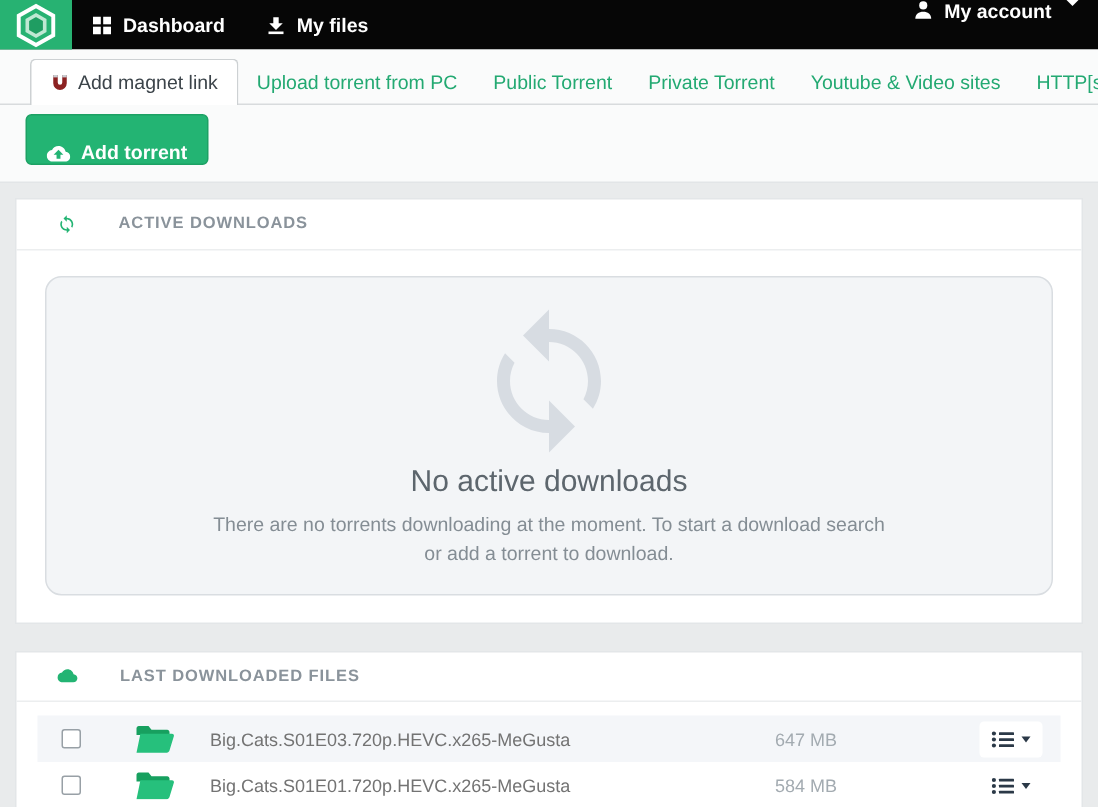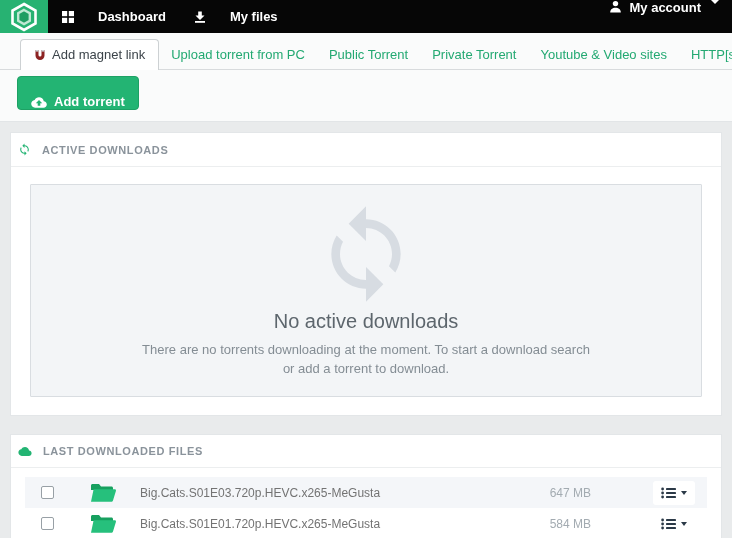--- a/index.html
+++ b/index.html
@@ -6,21 +6,21 @@
   html, body { width: 732px; height: 538px; }
   body {
     background: #e9ebec;
     font-family: "Liberation Sans", sans-serif;
     overflow: hidden;
   }
 
   
   .navbar { height: 33px; background: #060606; display: flex; align-items: center; color: #fff; }
   .brand { width: 48px; height: 33px; background: #27b272; display: flex; align-items: center; justify-content: center; cursor: pointer; flex: none; }
-  .nav-item { display: flex; align-items: center; gap: 24px; font-size: 13px; font-weight: bold; padding: 0 14px; height: 100%; cursor: pointer; }
+  .nav-item { display: flex; align-items: center; gap: 8px; font-size: 13px; font-weight: bold; padding: 0 14px; height: 100%; cursor: pointer; }
   .nav-spacer { flex: 1; }
   .account { display: flex; align-items: flex-start; gap: 7px; font-size: 13px; font-weight: bold; padding: 0 13px; height: 100%; cursor: pointer; }
   .caret-down { width: 0; height: 0; border-left: 4px solid transparent; border-right: 4px solid transparent; border-top: 4px solid #fff; margin-left: 3px; }
 
   
   .top-section { background: #fafbfb; border-bottom: 1px solid #e2e5e7; padding-top: 6px; }
   .tabs { display: flex; align-items: flex-end; padding-left: 20px; border-bottom: 1px solid #d8dbdd; }
   .tab { font-size: 13px; color: #23a972; padding: 7px 12px; cursor: pointer; white-space: nowrap; }
   .tab.active {
     background: #fff; border: 1px solid #cdd1d3; border-bottom: none;
@@ -40,45 +40,45 @@
     background: #23b473; border: 1px solid #1da164; border-radius: 4px;
     color: #fff; font-size: 13px; font-weight: bold;
     display: flex; align-items: flex-end; gap: 7px; cursor: pointer;
     font-family: "Liberation Sans", sans-serif;
   }
 
   
   .panel { margin: 10px 10px 0; background: #fff; border: 1px solid #e3e6e8; }
   .panel.last { margin-top: 18px; }
   .panel-header {
-    display: flex; align-items: center; gap: 11px; padding: 10px 7px;
+    display: flex; align-items: flex-start; gap: 28px; padding: 10px 27px;
     border-bottom: 1px solid #eceeef; font-size: 11px; font-weight: bold;
     letter-spacing: 0.6px; color: #8a939b;
   }
   .panel-header svg { flex: none; }
 
   
   .ad-body { padding: 17px 19px 18px; }
   .empty-box {
-    background: #f3f5f7; border: 1px solid #d9dde1; border-radius: 1px;
+    background: #f3f5f7; border: 1px solid #d9dde1; border-radius: 11px;
     height: 213px; display: flex; flex-direction: column;
     align-items: center; justify-content: center; text-align: center;
   }
   .empty-icon { line-height: 0; }
   .empty-title { font-size: 20px; color: #5d666d; margin-top: 4px; }
   .empty-msg { font-size: 13px; color: #848d94; line-height: 1.45; margin-top: 8px; max-width: 460px; }
 
   
   .ld-body { padding: 9px 14px 3px; }
   .file-row { display: flex; align-items: center; height: 31px; padding: 0 12px 0 16px; font-size: 12px; }
   .file-row.alt { background: #f4f6f9; }
   .file-check { width: 13px; height: 13px; border: 1px solid #98a0a6; border-radius: 2px; background: #fff; margin-right: 36px; flex: none; cursor: pointer; }
   .folder-wrap { margin-right: 24px; flex: none; line-height: 0; }
   .file-name { color: #737373; cursor: pointer; }
-  .file-size { margin-left: auto; margin-right: 62px; color: #a3abb1; }
+  .file-size { margin-left: auto; margin-right: 95px; color: #a3abb1; }
   .file-menu-btn {
     background: #fff; border: none; border-radius: 3px; height: 24px; padding: 0 8px;
     display: flex; align-items: center; gap: 5px; cursor: pointer;
   }
   .menu-caret { width: 0; height: 0; border-left: 3.5px solid transparent; border-right: 3.5px solid transparent; border-top: 4px solid #2b3947; }
 </style>
 </head>
 <body>
 
 <div class="navbar">

